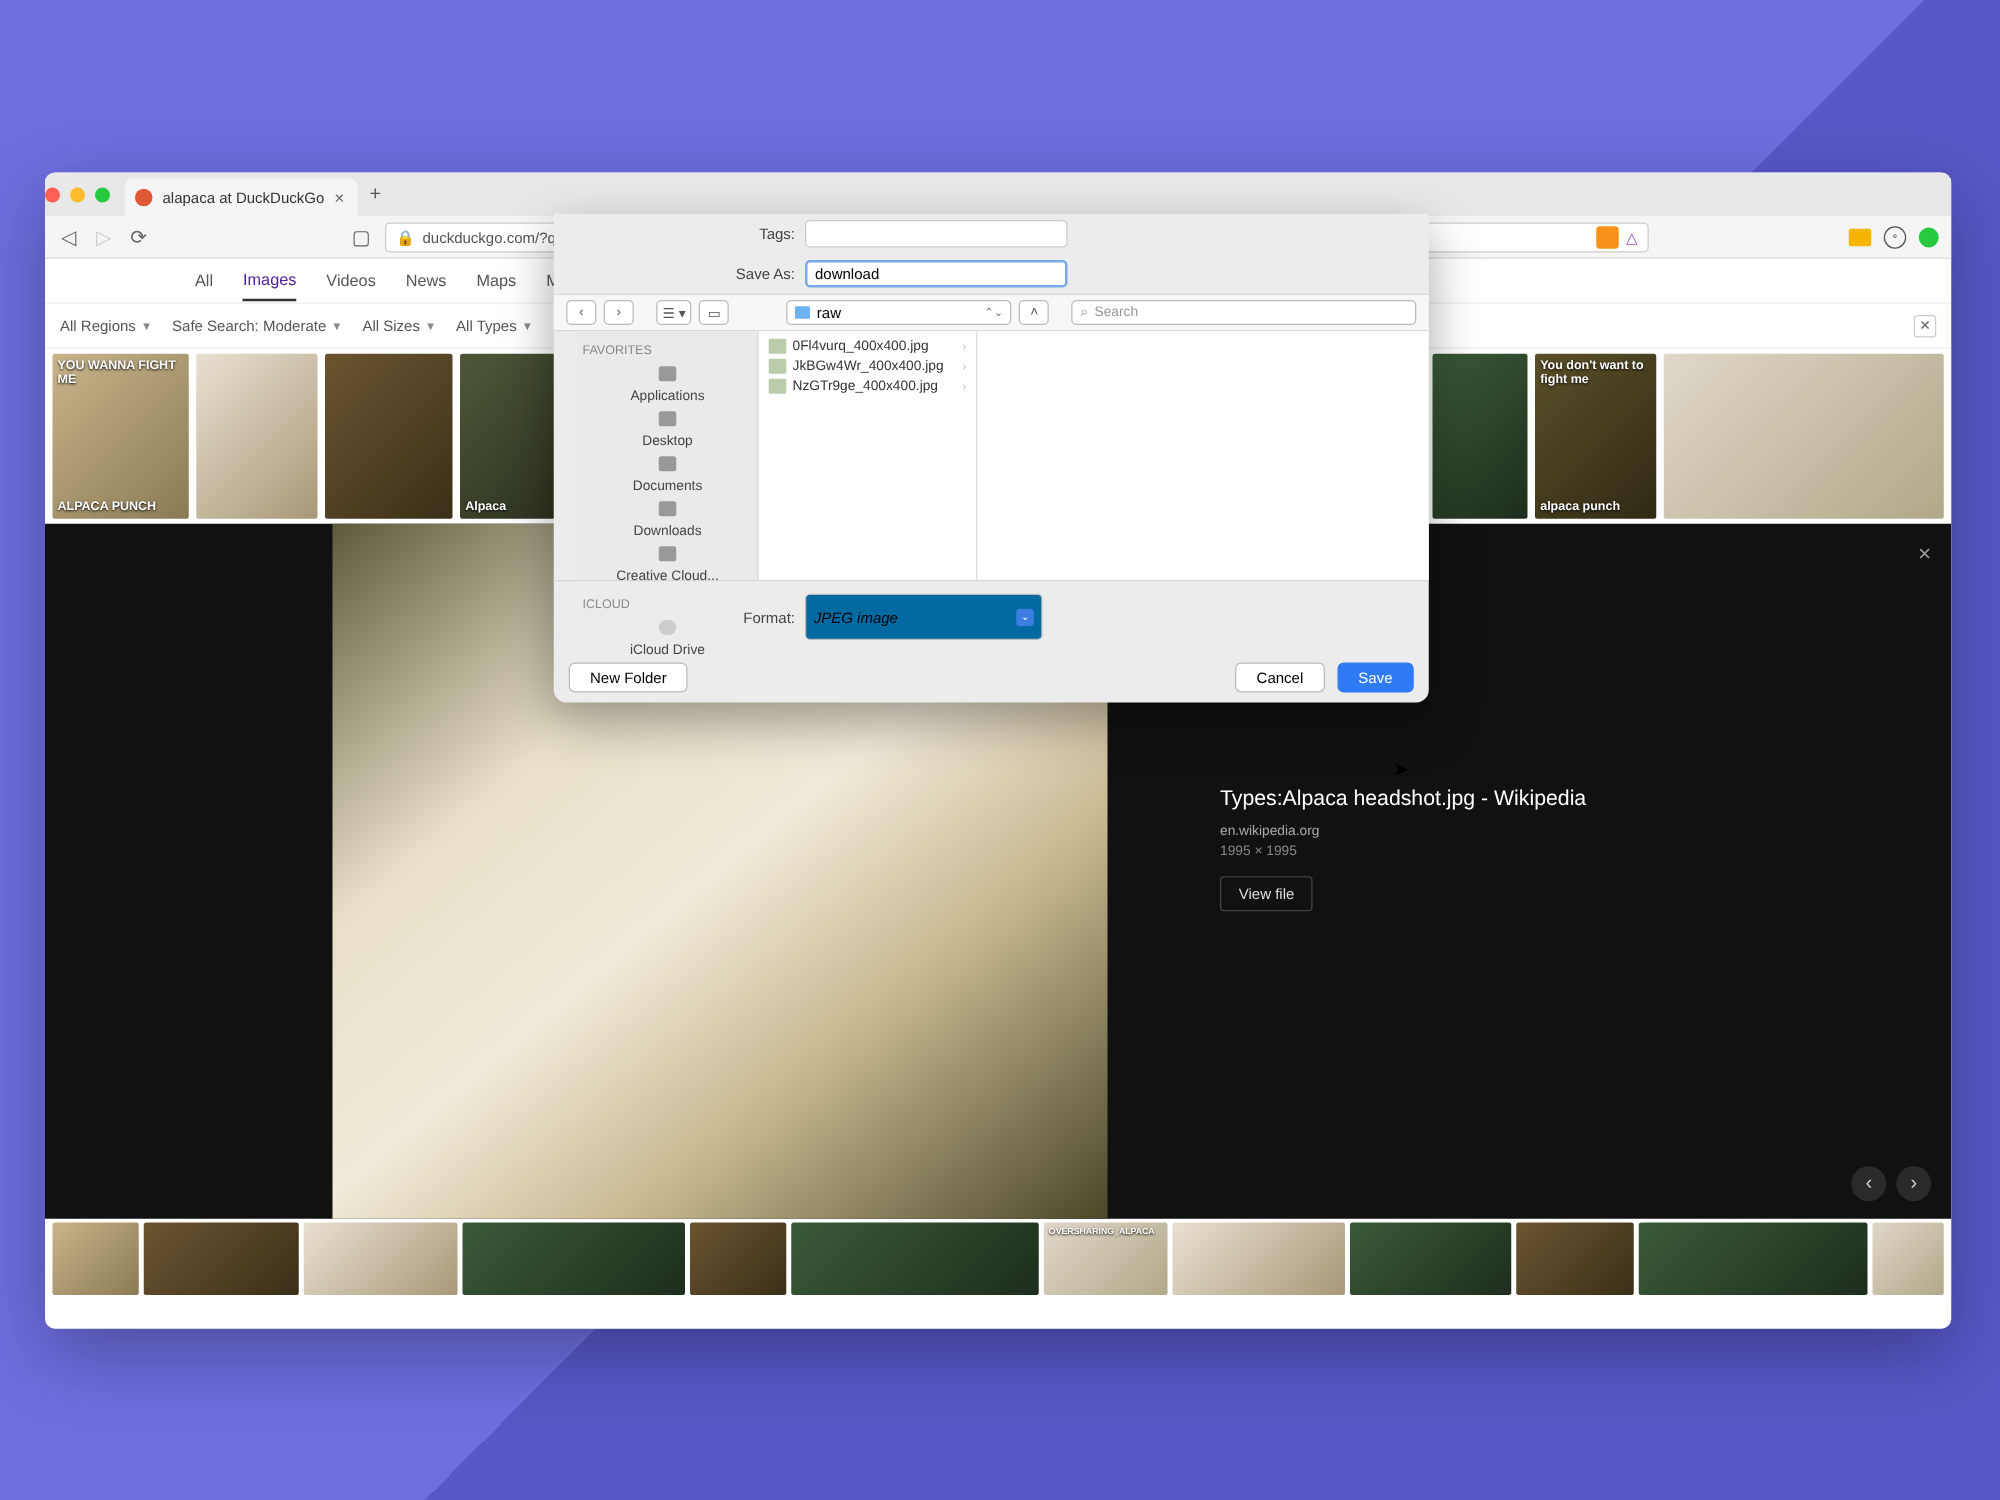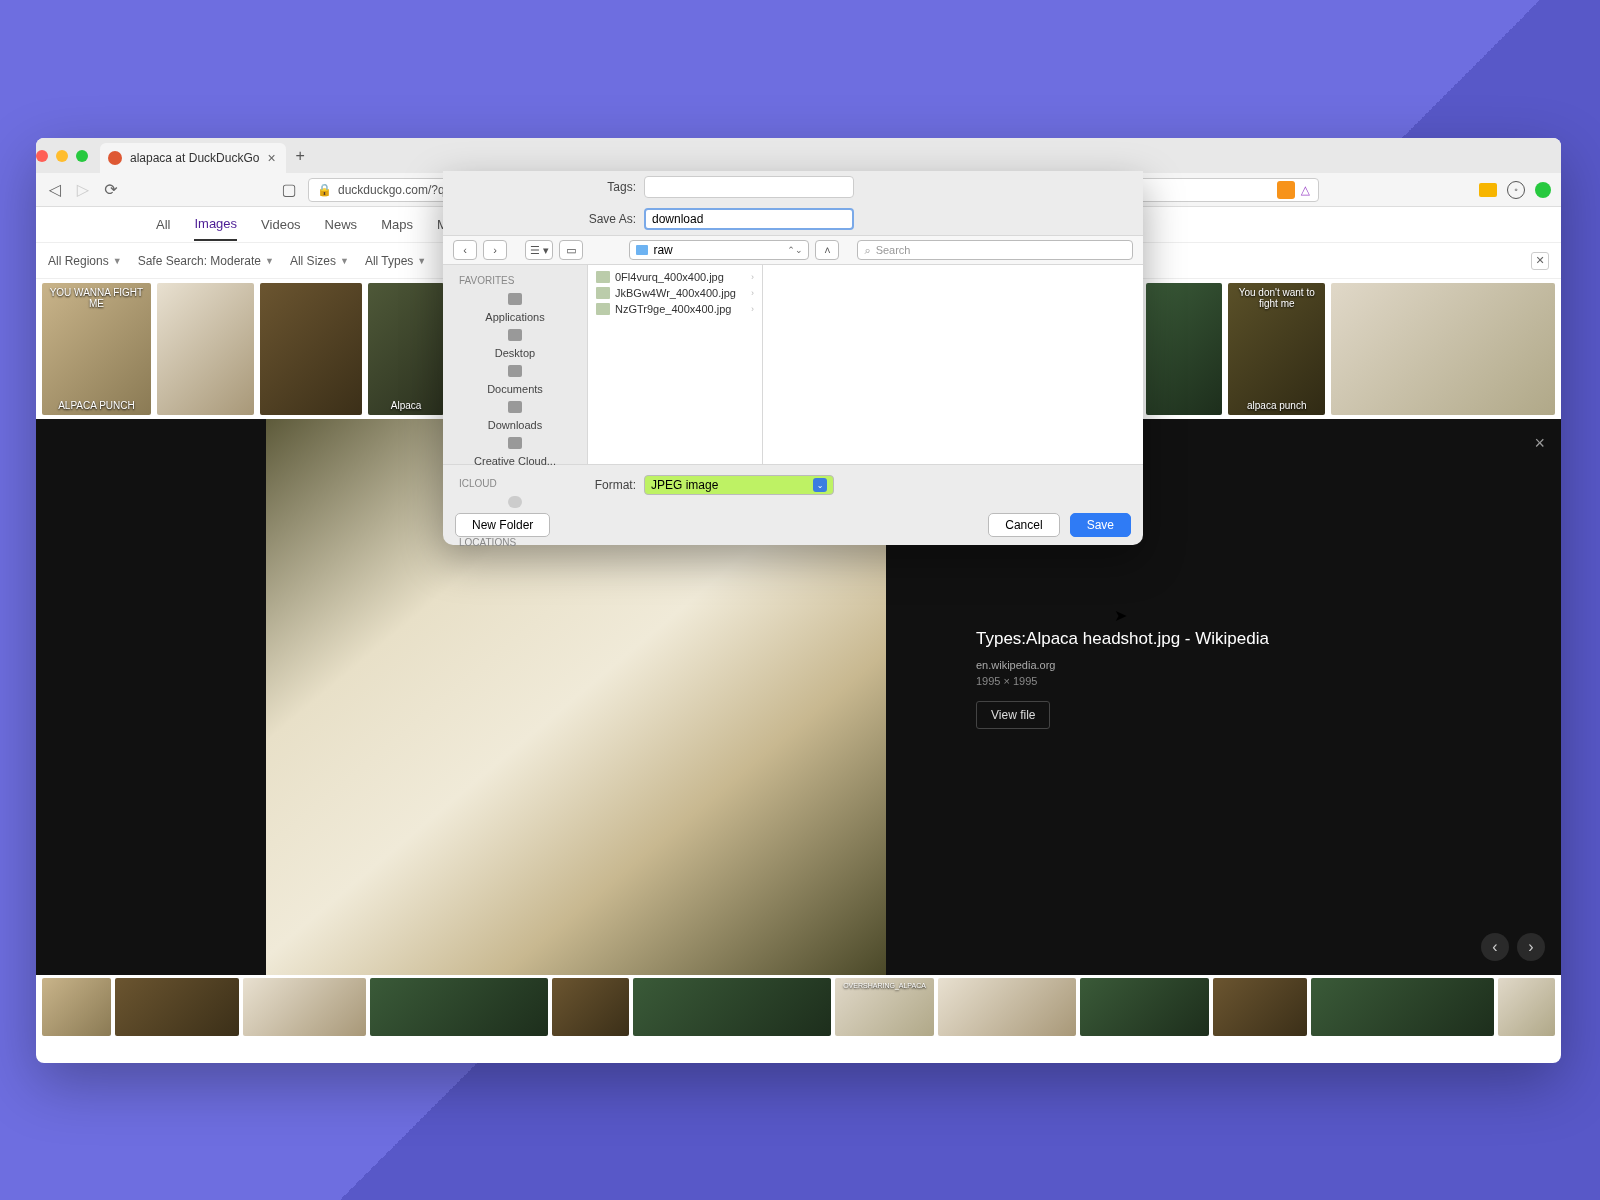--- a/index.html
+++ b/index.html
@@ -41,21 +41,21 @@
 
 
 .thumb-strip { display: flex; gap: 6px; padding: 4px 6px; background: #fff; }
 .thumb { height: 132px; background: linear-gradient(135deg,#c9b48a,#8a7a54); border-radius: 2px; position: relative; overflow: hidden; }
 .thumb.t2 { background: linear-gradient(135deg,#e8e0d0,#a89878); }
 .thumb.t3 { background: linear-gradient(135deg,#6b5530,#3b2f18); }
 .thumb.t4 { background: linear-gradient(135deg,#4e5838,#2d3320); }
 .thumb.t5 { background: linear-gradient(135deg,#3a5a38,#1d2e1c); }
 .thumb.t6 { background: linear-gradient(135deg,#5a5028,#302a14); }
 .thumb.t7 { background: linear-gradient(135deg,#e0d8c8,#b0a888); }
-.thumb-cap { position: absolute; bottom: 4px; left: 4px; right: 4px; font-size: 10px; font-weight: 400; color: #fff; text-shadow: 0 1px 2px #000; text-align: center; }
+.thumb-cap { position: absolute; bottom: 4px; left: 4px; right: 4px; font-size: 10px; font-weight: 700; color: #fff; text-shadow: 0 1px 2px #000; text-align: left; }
 .thumb-cap.top { top: 4px; bottom: auto; }
 
 
 .detail { height: 556px; background: #111; display: flex; position: relative; }
 .detail-img { width: 620px; margin-left: 230px; background: linear-gradient(140deg,#5d5a3a 0%, #e8e0c8 30%, #f0ead8 50%, #c8b890 70%, #4a4828 100%); }
 .detail-info { flex: 1; padding: 210px 40px 0 90px; color: #fff; }
 .detail-title { font-size: 17px; font-weight: 400; margin-bottom: 10px; }
 .detail-src { font-size: 11px; color: #aaa; margin-bottom: 4px; }
 .detail-dim { font-size: 11px; color: #888; margin-bottom: 14px; }
 .detail-btn { display: inline-block; border: 1px solid #444; border-radius: 3px; padding: 6px 14px; font-size: 12px; color: #ddd; cursor: pointer; }
@@ -72,32 +72,32 @@
 .sd-row { display: flex; align-items: center; padding: 5px 18px; gap: 8px; }
 .sd-label { width: 175px; text-align: right; color: #444; font-size: 12px; }
 .sd-input { flex: 0 0 210px; height: 22px; border: 2px solid #7aa9e8; border-radius: 4px; background: #fff; padding: 0 6px; font-size: 12px; color: #000; }
 .sd-input.tags { border: 1px solid #ccc; }
 .sd-toolbar { height: 30px; border-top: 1px solid #d8d8d8; border-bottom: 1px solid #d8d8d8; background: #f7f7f7; display: flex; align-items: center; padding: 0 10px; gap: 6px; }
 .tb-btn { height: 20px; min-width: 24px; border: 1px solid #bbb; border-radius: 4px; background: #fff; display: inline-flex; align-items: center; justify-content: center; font-size: 11px; color: #555; padding: 0 4px; }
 .tb-folder-sel { flex: 0 0 180px; height: 20px; border: 1px solid #bbb; border-radius: 4px; background: #fff; display: flex; align-items: center; padding: 0 6px; gap: 5px; margin-left: 40px; }
 .tb-folder-sel .fld-icon { width: 12px; height: 10px; background: #6db3f2; border-radius: 1px; }
 .tb-search { flex: 1; height: 20px; border: 1px solid #bbb; border-radius: 4px; background: #fff; display: flex; align-items: center; padding: 0 6px; gap: 5px; margin-left: 12px; color: #999; font-size: 11px; }
 .sd-body { display: flex; height: 200px; border-bottom: 1px solid #d8d8d8; }
-.sd-sidebar { width: 145px; background: #eaeaea; border-right: 1px solid #d8d8d8; padding: 6px 16px; font-size: 11px; color: #444; }
+.sd-sidebar { width: 145px; background: #eaeaea; border-right: 1px solid #d8d8d8; padding: 6px 4px; font-size: 11px; color: #444; margin-left: 19px; }
 .sd-sb-label { font-size: 10px; color: #888; text-transform: uppercase; margin: 4px 0; }
 .sd-sb-item { display: flex; align-items: center; gap: 6px; padding: 3px 0; cursor: pointer; flex-direction: column; }
 .sd-sb-icon { width: 14px; height: 12px; background: #999; border-radius: 2px; display: inline-block; }
 .sd-files { flex: 0 0 175px; border-right: 1px solid #d8d8d8; background: #fff; padding: 4px 0; }
 .sd-file-row { display: flex; align-items: center; justify-content: space-between; padding: 2px 8px; font-size: 11px; color: #333; cursor: pointer; }
 .sd-file-row .fname { display: flex; align-items: center; gap: 5px; }
 .sd-file-thumb { width: 14px; height: 12px; background: #bca; border-radius: 1px; }
 .sd-file-chev { color: #bbb; font-size: 9px; }
 .sd-preview { flex: 1; background: #fff; }
 .sd-format-row { display: flex; align-items: center; padding: 10px 18px; gap: 8px; }
-.sd-select { flex: 0 0 190px; height: 20px; border: 1px solid #bbb; border-radius: 4px; background: #bef264; display: flex; align-items: center; justify-content: space-between; padding: 0 6px; font-size: 12px; }
+.sd-select { flex: 0 0 190px; height: 37px; border: 1px solid #bbb; border-radius: 4px; background: #0369a1; display: flex; align-items: center; justify-content: space-between; padding: 0 6px; font-size: 12px; font-style: italic; }
 .sd-select .sel-caret { width: 14px; height: 14px; background: #3b7de0; border-radius: 3px; color: #fff; font-size: 8px; display: flex; align-items: center; justify-content: center; }
 .sd-footer { display: flex; align-items: center; justify-content: space-between; padding: 8px 12px; }
 .sd-btn { height: 24px; border: 1px solid #bbb; border-radius: 5px; background: #fff; padding: 0 16px; font-size: 12px; cursor: pointer; }
 .sd-btn.primary { background: #2f7bf5; border-color: #2f7bf5; color: #fff; }
 .sd-footer-right { display: flex; gap: 10px; }
 
 .cursor { position: absolute; left: 1078px; top: 468px; font-size: 16px; color: #000; pointer-events: none; }
 </style>
 </head>
 <body>

